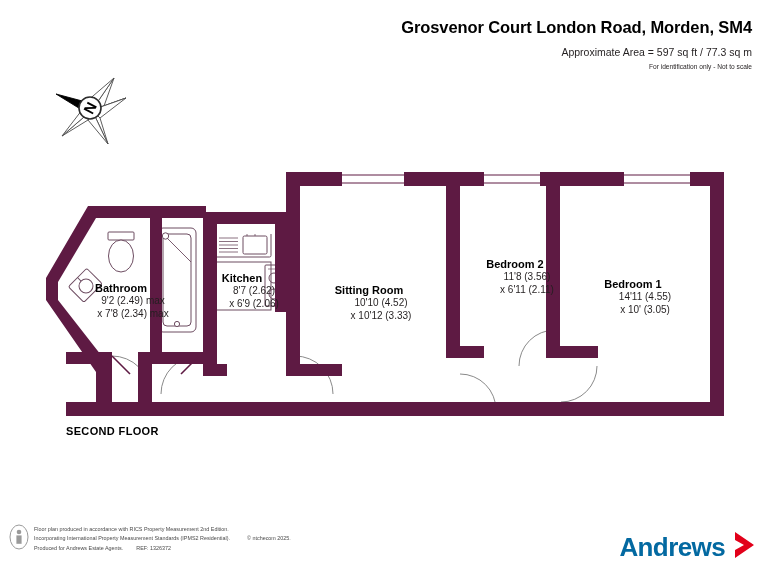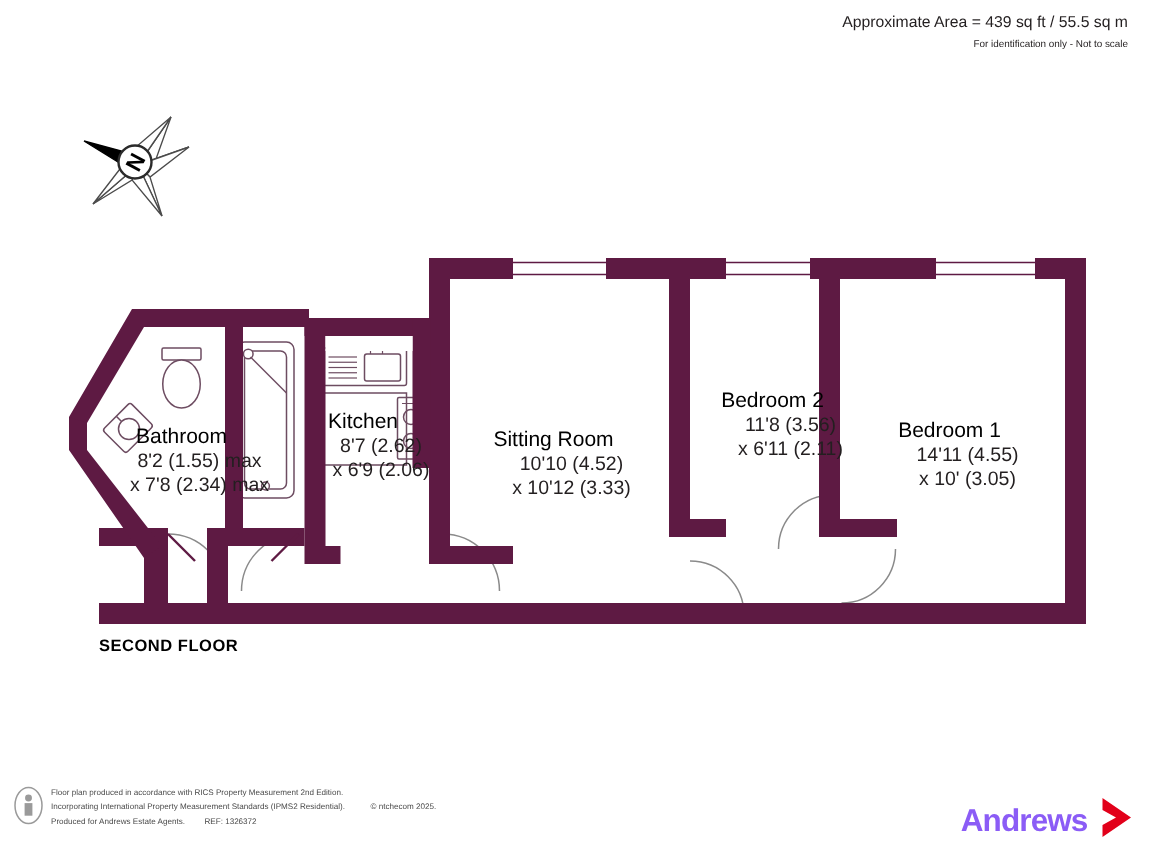--- a/index.html
+++ b/index.html
@@ -64,26 +64,26 @@
   }
 
   
   .room-label {
     position: absolute;
     text-align: center;
     line-height: 1.22;
     white-space: nowrap;
   }
   .room-label .rname {
-    font-size: 14px;
-    font-weight: normal;
+    font-size: 11px;
+    font-weight: bold;
     color: #000000;
   }
   .room-label .rdim {
-    font-size: 13px;
+    font-size: 10px;
     color: #231f20;
     margin-left: 24px;
   }
 
   #label-bathroom { left: 56px;  top: 282px; width: 130px; }
   #label-kitchen  { left: 197px; top: 272px; width: 90px;  }
   #label-sitting  { left: 313px; top: 284px; width: 112px; }
   #label-bed2     { left: 460px; top: 258px; width: 110px; }
   #label-bed1     { left: 578px; top: 278px; width: 110px; }
 
@@ -126,31 +126,32 @@
 
   #brand {
     position: absolute;
     right: 10px;
     top: 14px;
     display: flex;
     align-items: center;
     gap: 7px;
   }
   #brand-name {
-    font-size: 21px;
+    font-size: 26px;
     font-weight: bold;
-    color: #8b5cf6;
+    color: #0369a1;
     letter-spacing: -0.6px;
   }
 </style>
 </head>
 <body>
 
 <div id="header">
-  <div id="plan-area">Approximate Area = 439 sq ft / 55.5 sq m</div>
+  <div id="plan-title">Grosvenor Court London Road, Morden, SM4</div>
+  <div id="plan-area">Approximate Area = 597 sq ft / 77.3 sq m</div>
   <div id="plan-disclaimer">For identification only - Not to scale</div>
 </div>
 
 <div id="compass">
   <svg width="80" height="80" viewBox="0 0 80 80">
 
     <g stroke="#4b4b4b" stroke-width="0.9" fill="#ffffff">
       <polygon points="40,40 62,8 52,36"></polygon>
       <polygon points="40,40 52,36 74,28"></polygon>
       <polygon points="40,40 74,28 48,48"></polygon>
@@ -281,21 +282,21 @@
   </g>
 
   <g stroke="#5e1a43" stroke-width="1.6" fill="none">
     <line x1="112" y1="356" x2="130" y2="374"></line>
     <line x1="199" y1="356" x2="181" y2="374"></line>
   </g>
 </svg>
 
 <div class="room-label" id="label-bathroom">
   <div class="rname">Bathroom</div>
-  <div class="rdim">8'2 (1.55) max</div>
+  <div class="rdim">9'2 (2.49) max</div>
   <div class="rdim">x 7'8 (2.34) max</div>
 </div>
 
 <div class="room-label" id="label-kitchen">
   <div class="rname">Kitchen</div>
   <div class="rdim">8'7 (2.62)</div>
   <div class="rdim">x 6'9 (2.06)</div>
 </div>
 
 <div class="room-label" id="label-sitting">

